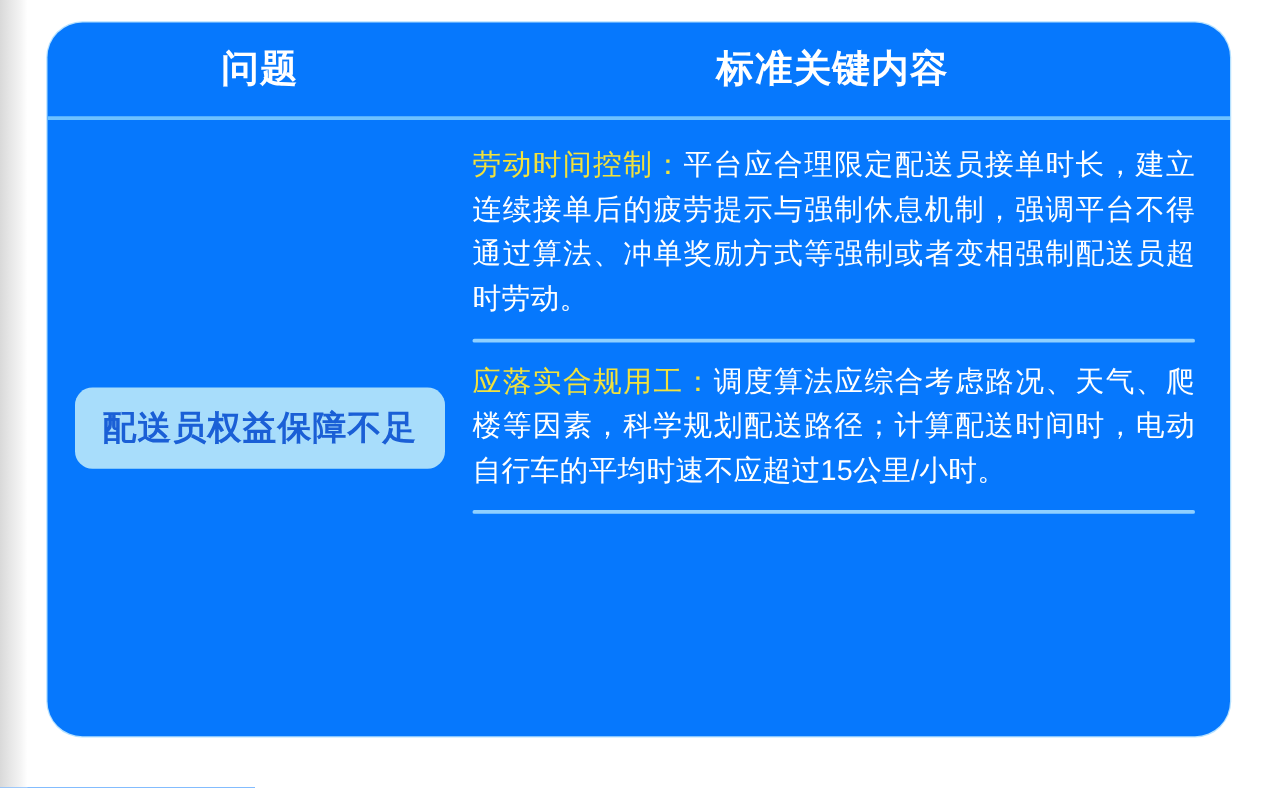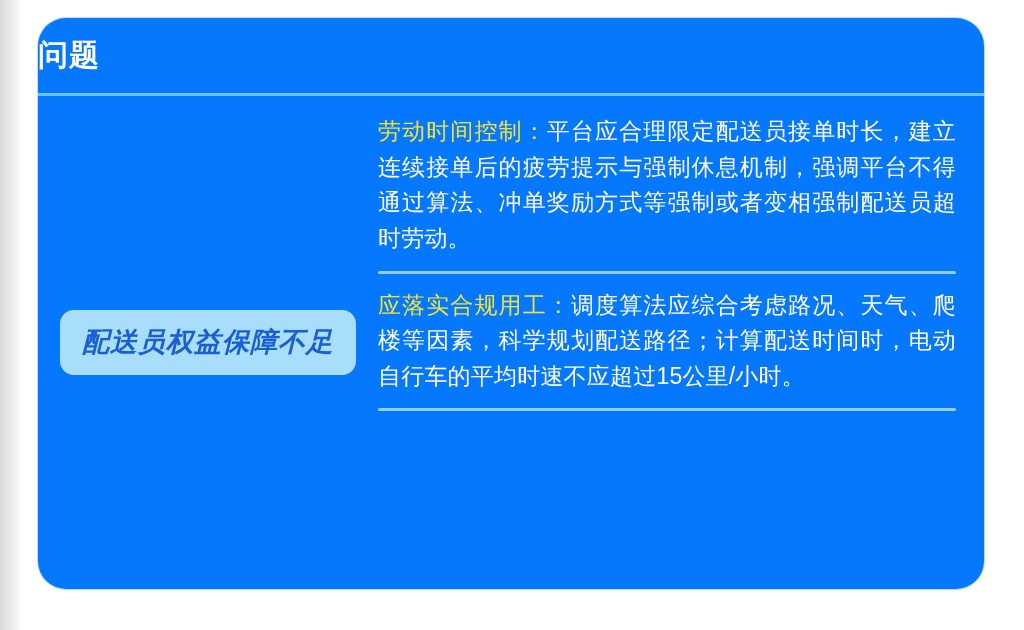--- a/index.html
+++ b/index.html
@@ -43,20 +43,21 @@
     position: absolute;
     left: 0;
     top: 0;
     width: 100%;
     height: 75px;
     display: flex;
     align-items: center;
   }
   .header-col-question {
     width: 340px;
+    text-align: center;
     color: #ffffff;
     font-size: 30px;
     font-weight: bold;
     letter-spacing: 1px;
   }
   .header-col-content {
     flex: 1;
     text-align: center;
     color: #ffffff;
     font-size: 30px;
@@ -84,21 +85,20 @@
     display: flex;
   }
 
   
   .left-col {
     width: 340px;
     display: flex;
     align-items: center;
     justify-content: center;
     flex-shrink: 0;
-    font-style: italic;
   }
   .issue-pill {
     background: #a8ddfb;
     color: #1a5fd6;
     font-size: 27px;
     font-weight: bold;
     letter-spacing: 1px;
     padding: 18px 22px;
     border-radius: 14px;
     white-space: nowrap;
@@ -134,20 +134,21 @@
 </style>
 </head>
 <body>
 
 <div class="edge-strip"></div>
 
 <div class="card">
 
   <div class="card-header">
     <div class="header-col-question">问题</div>
+    <div class="header-col-content">标准关键内容</div>
   </div>
   <div class="header-rule"></div>
 
   <div class="card-body">
 
     <div class="left-col">
       <div class="issue-pill">配送员权益保障不足</div>
     </div>
 
     <div class="right-col">

